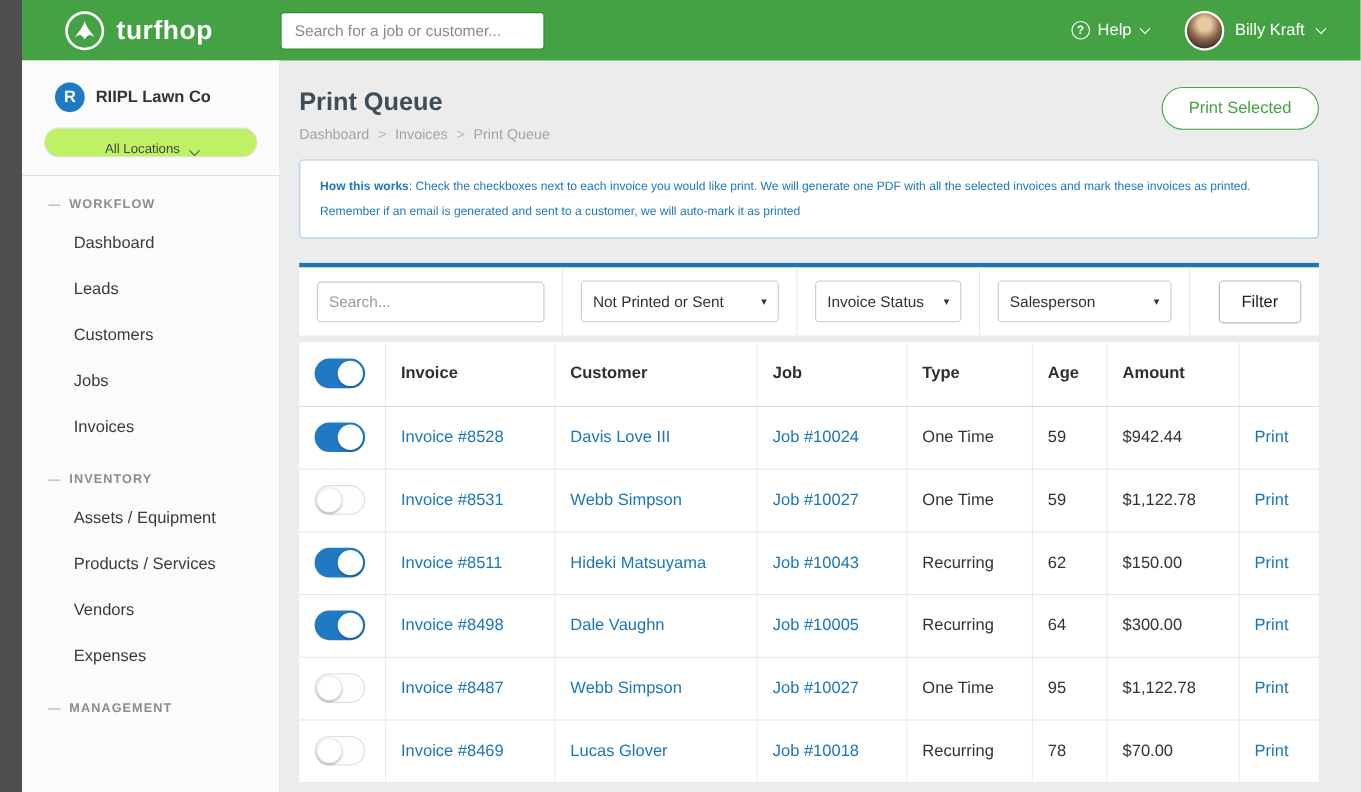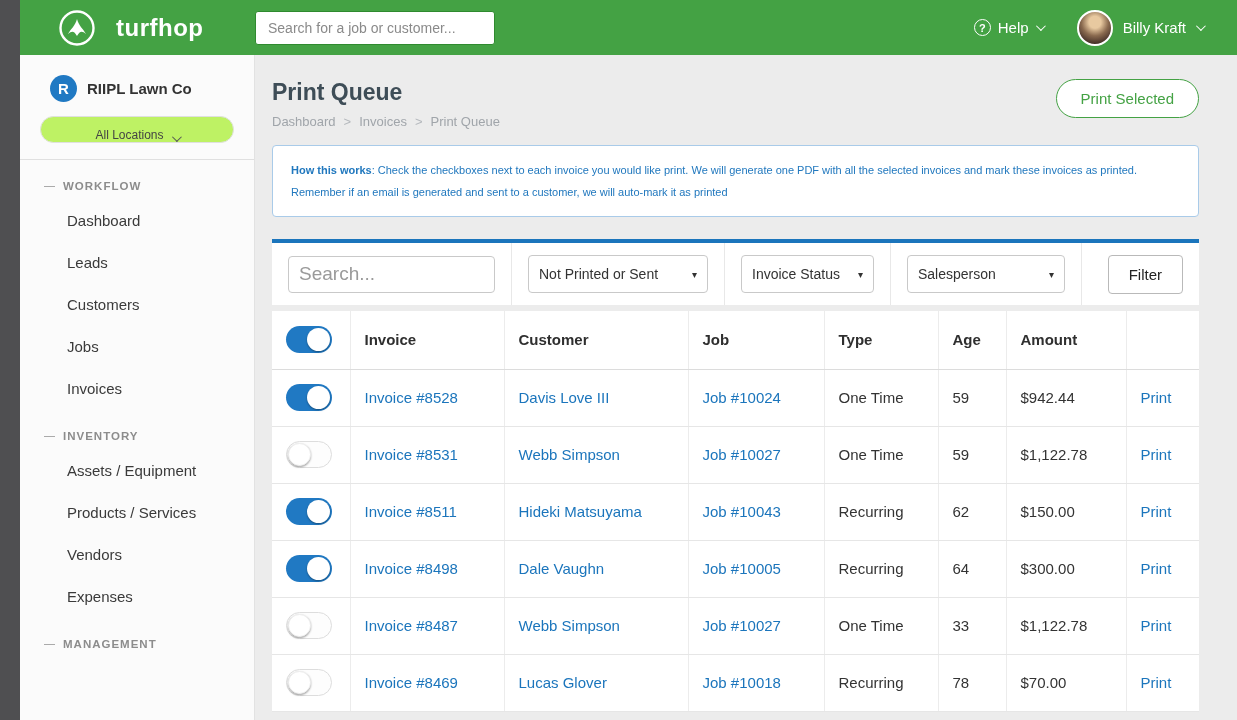--- a/index.html
+++ b/index.html
@@ -4,21 +4,21 @@
 <style>
   *{box-sizing:border-box;margin:0;padding:0}
   html,body{width:1237px;height:720px;overflow:hidden;font-family:"Liberation Sans",sans-serif;background:#ececec}
   .app{position:relative;width:1237px;height:720px;display:flex;flex-direction:column}
 
   
   .edge-strip{position:absolute;left:0;top:0;width:20px;height:720px;background:#4f4f51;z-index:5}
 
   
   .topbar{height:55px;margin-left:20px;background:#44a244;display:flex;align-items:center;flex:0 0 55px}
-  .brand{width:235px;display:flex;align-items:center;gap:20px;padding-left:38px;cursor:pointer}
+  .brand{width:235px;display:flex;align-items:center;gap:10px;padding-left:38px;cursor:pointer}
   .logo-icon{display:flex;align-items:center}
   .brand-name{color:#fff;font-size:24px;font-weight:700;letter-spacing:.5px}
   .topbar-search input{width:240px;height:34px;border:1px solid #2f8a2f;border-radius:3px;padding:0 12px;font-size:14px;color:#333;outline:none}
   .topbar-search input::placeholder{color:#8a8a8a}
   .topbar-right{margin-left:auto;display:flex;align-items:center;gap:34px;padding-right:34px;color:#fff}
   .help{display:flex;align-items:center;gap:7px;font-size:15px;cursor:pointer}
   .help-q{width:17px;height:17px;border:1.5px solid #fff;border-radius:50%;font-size:11px;display:flex;align-items:center;justify-content:center;font-weight:700}
   .user{display:flex;align-items:center;gap:10px;font-size:15px;cursor:pointer}
   .avatar{width:36px;height:36px;border-radius:50%;background:radial-gradient(circle at 50% 32%,#e8c9a0 22%,#8a6a4f 50%,#49332a 78%,#2e2622 100%);border:2px solid #fff;display:inline-block}
   .chev{width:7px;height:7px;border-right:1.8px solid #fff;border-bottom:1.8px solid #fff;transform:rotate(45deg) translateY(-2px);display:inline-block}
@@ -47,21 +47,21 @@
   .breadcrumb a{color:#a0a5aa;text-decoration:none;cursor:pointer}
   .bc-sep{color:#b5b9bd}
   .print-selected{margin-top:6px;background:#fff;border:1.5px solid #44a244;color:#44a244;font-size:15px;padding:10px 24px;border-radius:20px;cursor:pointer;font-family:inherit}
 
   .info-box{background:#fff;border:1px solid #a9cbe9;border-radius:4px;padding:13px 18px;font-size:11px;line-height:22px;color:#2178be;margin-bottom:22px}
   .info-box strong{font-weight:700}
 
   .filter-card{background:#fff;border-top:4px solid #1b75bc;height:66px;display:flex;align-items:stretch;margin-bottom:6px}
   .filter-field{display:flex;align-items:center;padding:0 16px;border-right:1px solid #e8e8e8}
   .filter-field.search{width:240px}
-  .filter-field.search input{width:100%;height:37px;border:1px solid #c9c9c9;border-radius:4px;padding:0 10px;font-size:19px;outline:none;font-family:inherit}
+  .filter-field.search input{width:100%;height:37px;border:1px solid #c9c9c9;border-radius:4px;padding:0 10px;font-size:14px;outline:none;font-family:inherit}
   .filter-field.search input::placeholder{color:#9a9a9a}
   .select{display:flex;align-items:center;justify-content:space-between;border:1px solid #c9c9c9;border-radius:4px;height:38px;padding:0 10px;font-size:14px;color:#333;cursor:pointer;background:#fff}
   .f1 .select{width:180px}
   .f2 .select{width:133px}
   .f3 .select{width:158px}
   .caret{font-size:10px;color:#333;margin-left:10px}
   .filter-action{display:flex;align-items:center;padding:0 16px;margin-left:auto}
   .filter-action button{background:#fff;border:1px solid #b9b9b9;border-radius:4px;padding:10px 20px;font-size:15px;color:#222;cursor:pointer;font-family:inherit}
 
   table{width:100%;border-collapse:collapse;background:#fff;font-size:15px}
@@ -263,21 +263,21 @@
     <td class="c-age cell-plain">64</td>
     <td class="c-amount cell-plain">$300.00</td>
     <td class="c-print"><a class="link">Print</a></td>
   </tr>
             <tr class="invoice-row">
     <td class="c-toggle"><span class="toggle off"><span class="knob"></span></span></td>
     <td class="c-invoice"><a class="link">Invoice #8487</a></td>
     <td class="c-customer"><a class="link">Webb Simpson</a></td>
     <td class="c-job"><a class="link">Job #10027</a></td>
     <td class="c-type cell-plain">One Time</td>
-    <td class="c-age cell-plain">33</td>
+    <td class="c-age cell-plain">95</td>
     <td class="c-amount cell-plain">$1,122.78</td>
     <td class="c-print"><a class="link">Print</a></td>
   </tr>
             <tr class="invoice-row">
     <td class="c-toggle"><span class="toggle off"><span class="knob"></span></span></td>
     <td class="c-invoice"><a class="link">Invoice #8469</a></td>
     <td class="c-customer"><a class="link">Lucas Glover</a></td>
     <td class="c-job"><a class="link">Job #10018</a></td>
     <td class="c-type cell-plain">Recurring</td>
     <td class="c-age cell-plain">78</td>

